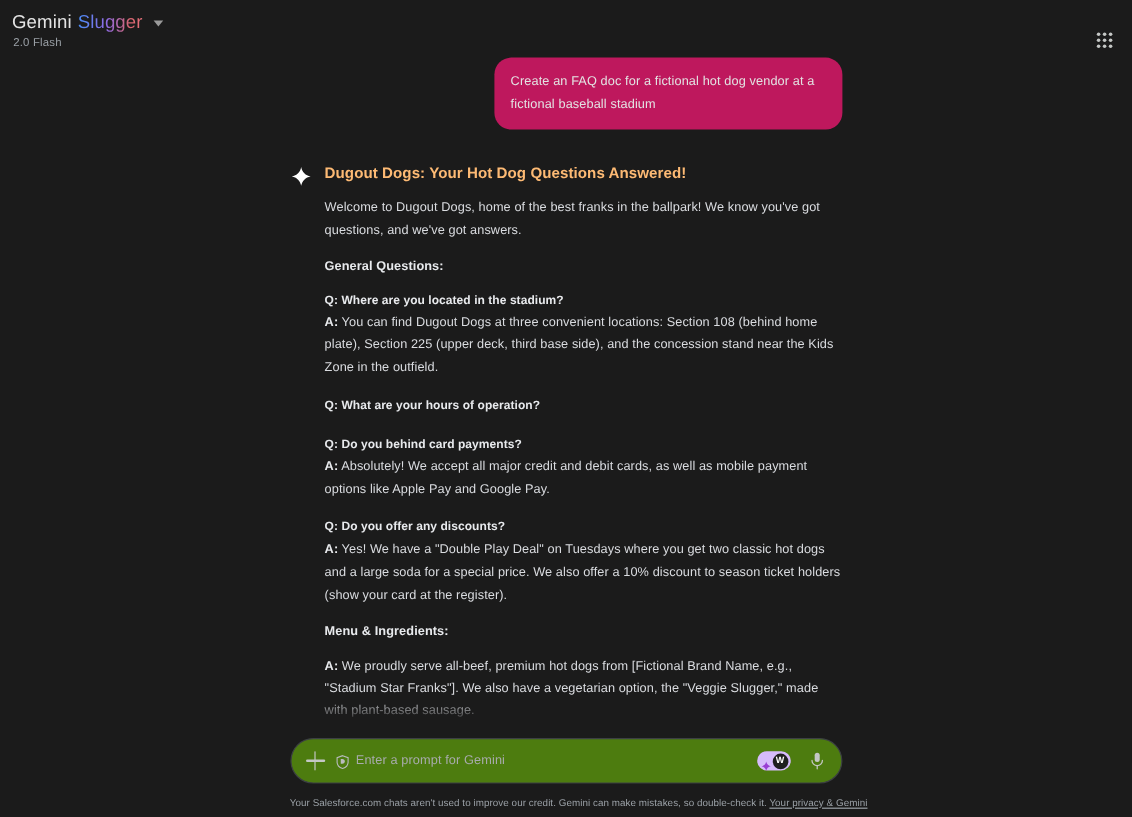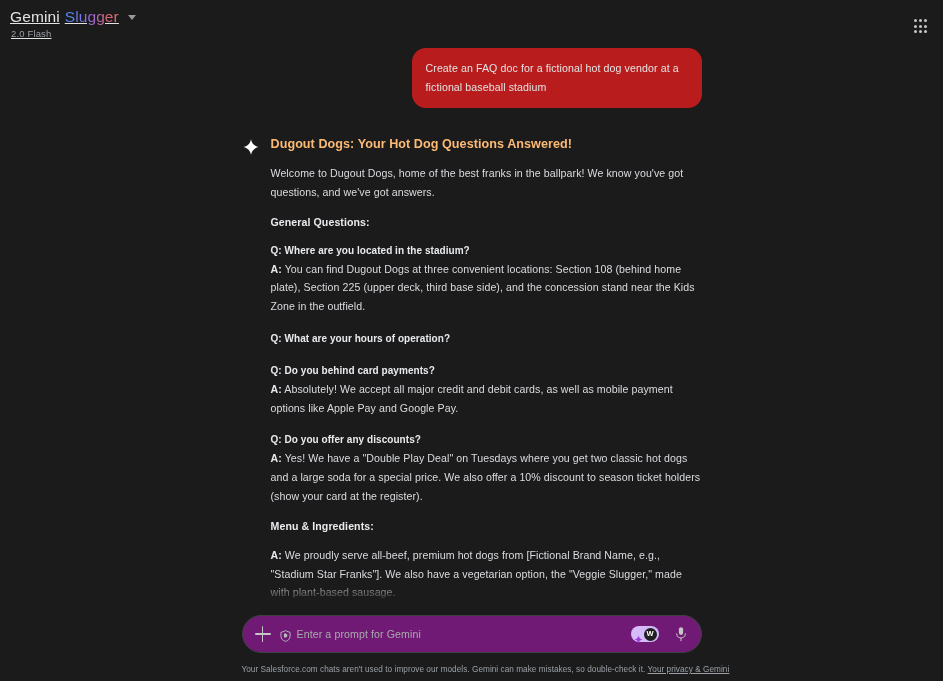--- a/index.html
+++ b/index.html
@@ -16,24 +16,23 @@
     color: #e3e3e3;
     position: relative;
   }
 
   
   .topbar {
     position: absolute;
     top: 0; left: 0; right: 0;
     height: 40px;
     display: flex;
-    align-items: center;
+    align-items: flex-end;
     justify-content: space-between;
     padding: 7px 10px 0 10px;
-    text-decoration: underline;
   }
 
   .brand-block {
     display: flex;
     flex-direction: column;
     line-height: 1;
   }
 
   .brand-row {
     display: flex;
@@ -104,21 +103,21 @@
     padding-top: 8px;
     position: relative;
   }
 
   .user-row {
     display: flex;
     justify-content: flex-end;
   }
 
   .user-bubble {
-    background: #b91c1c;
+    background: #be185d;
     border-radius: 14px;
     padding: 11px 22px 12px 14px;
     max-width: 290px;
     font-size: 10.6px;
     line-height: 1.75;
     color: #e3e3e3;
     letter-spacing: .1px;
   }
 
   .model-row {
@@ -199,21 +198,21 @@
     display: flex;
     flex-direction: column;
     align-items: center;
   }
 
   .composer {
     width: 460px;
     height: 38px;
     border: 1px solid #3c4043;
     border-radius: 19px;
-    background: #701a75;
+    background: #4d7c0f;
     display: flex;
     align-items: center;
     padding: 0 13px 0 12px;
     gap: 9px;
   }
 
   .plus-btn {
     flex: 0 0 auto;
     width: 16px; height: 16px;
     position: relative;
@@ -395,16 +394,16 @@
     <span class="mic-btn">
       <svg viewBox="0 0 24 28" width="14" height="17" aria-hidden="true">
         <rect x="8.4" y="1.6" width="7.2" height="13.2" rx="3.6" fill="#c4c7c5"></rect>
         <path d="M4.6 12.6 a7.4 7.4 0 0 0 14.8 0" fill="none" stroke="#c4c7c5" stroke-width="1.8" stroke-linecap="round"></path>
         <line x1="12" y1="20" x2="12" y2="24.6" stroke="#c4c7c5" stroke-width="1.8" stroke-linecap="round"></line>
       </svg>
     </span>
   </div>
 
   <div class="footer-note">
-    <span>Your Salesforce.com chats aren't used to improve our models. Gemini can make mistakes, so double-check it.</span>
+    <span>Your Salesforce.com chats aren't used to improve our credit. Gemini can make mistakes, so double-check it.</span>
     <a href="#">Your privacy &amp; Gemini</a>
   </div>
 </div>
 
 </body></html>

